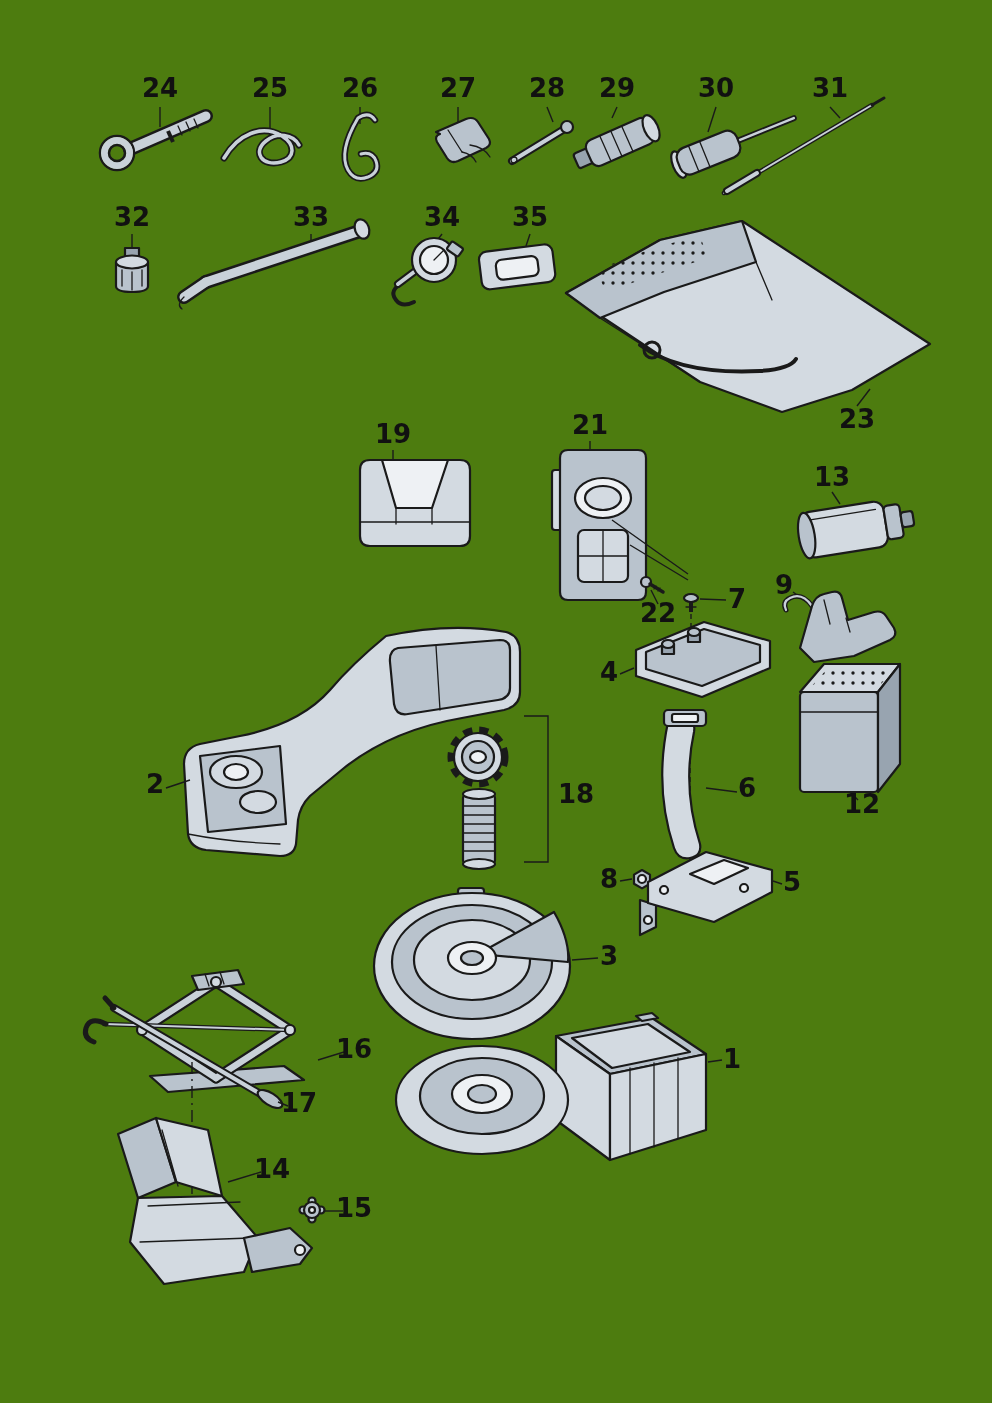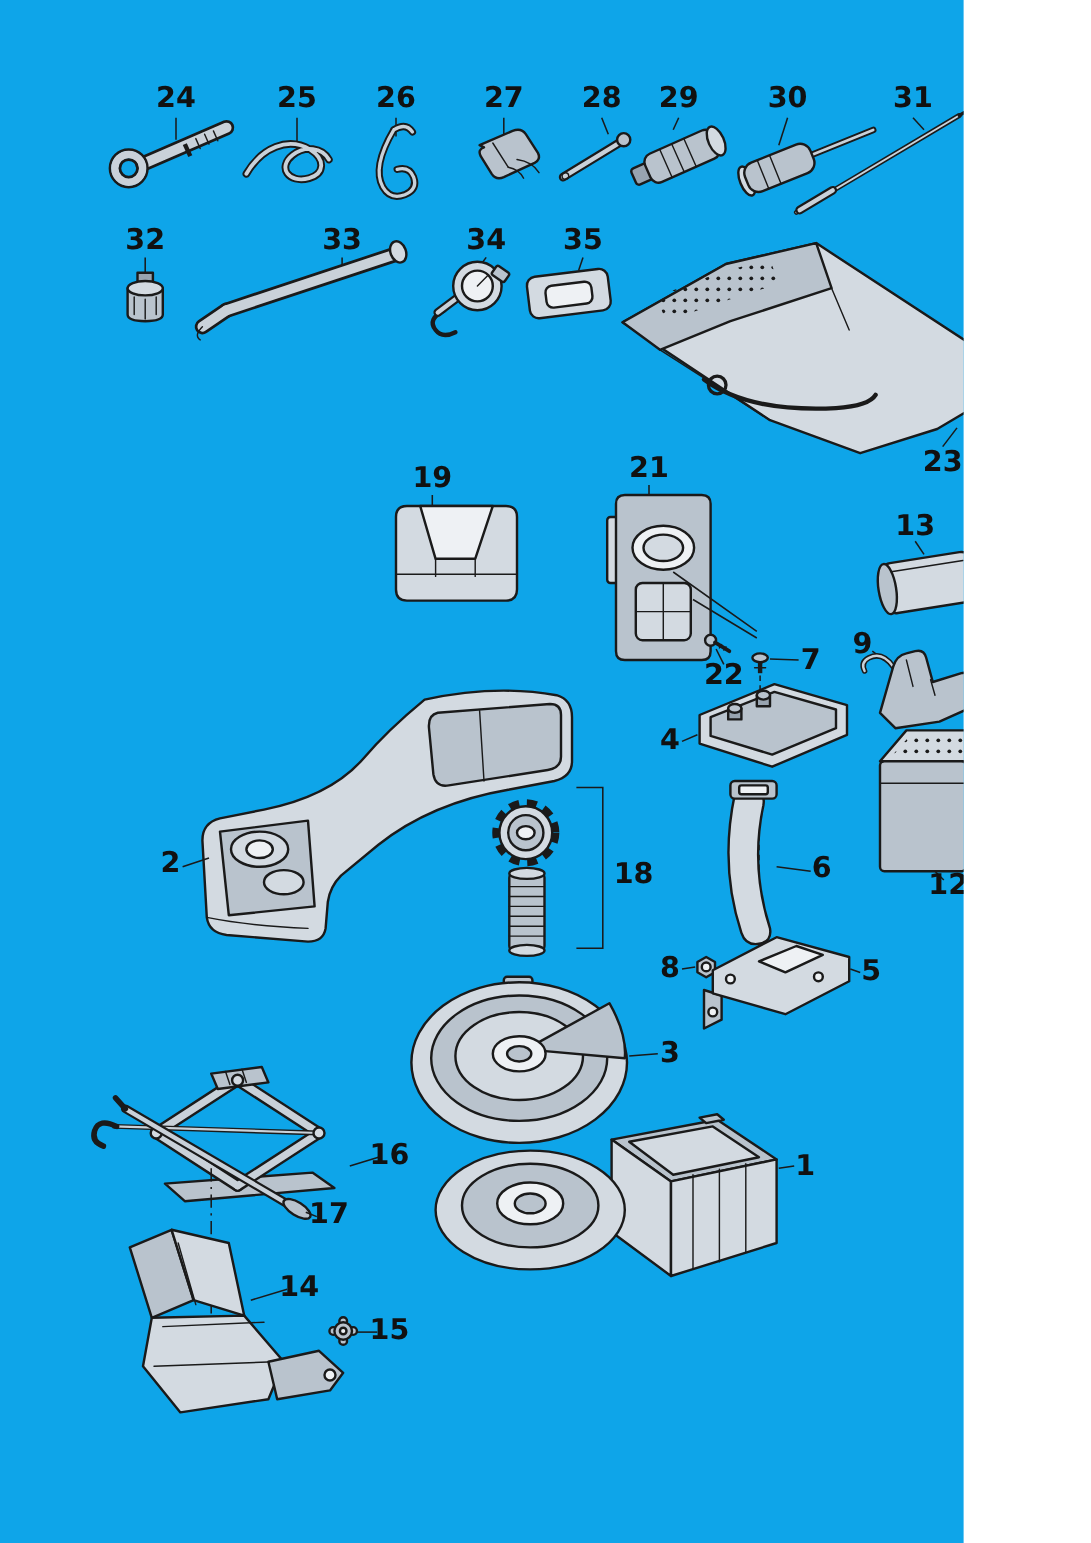--- a/index.html
+++ b/index.html
@@ -1,16 +1,16 @@
 <!DOCTYPE html>
 <html><head>
 <meta charset="utf-8">
 <style>
   html,body{margin:0;padding:0;background:#ffffff}
-  .stage{position:relative;width:876px;height:1403px;background:#0ea5e9;overflow:hidden;
+  .stage{position:relative;width:992px;height:1403px;background:#4d7c0f;overflow:hidden;
          font-family:"DejaVu Sans",sans-serif}
   svg{position:absolute;left:0;top:0}
   .ln{fill:none;stroke:#1a1a1a;stroke-width:2.2;stroke-linecap:round;stroke-linejoin:round}
   .thin{stroke-width:1.3}
   .f1{fill:#d3dae1;stroke:#1a1a1a;stroke-width:2.2;stroke-linejoin:round}
   .f2{fill:#b9c3cd;stroke:#1a1a1a;stroke-width:2.2;stroke-linejoin:round}
   .f3{fill:#98a4b0;stroke:#1a1a1a;stroke-width:2.2;stroke-linejoin:round}
   .fw{fill:#eef1f4;stroke:#1a1a1a;stroke-width:2.2;stroke-linejoin:round}
   .leader{fill:none;stroke:#1a1a1a;stroke-width:1.4}
   .dash{stroke-dasharray:5 4}

